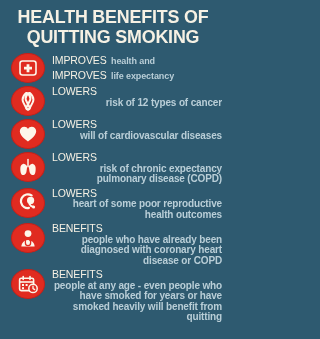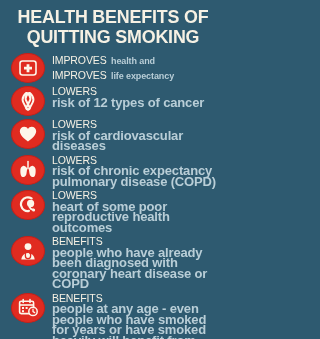--- a/index.html
+++ b/index.html
@@ -82,23 +82,24 @@
     color: #f6f1e4;
     font-weight: normal;
     font-size: 10.5px;
     line-height: 11.5px;
     letter-spacing: -0.1px;
   }
   .benefit-body {
     display: block;
     color: #b9ced7;
     font-weight: bold;
-    font-size: 13px;
+    font-size: 10px;
     line-height: 10.5px;
     letter-spacing: -0.15px;
+    text-align: right;
   }
   
   .inline-line {
     display: block;
     line-height: 11.5px;
     letter-spacing: -0.1px;
     white-space: nowrap;
   }
   .inline-line .kw {
     color: #f6f1e4;
@@ -163,21 +164,21 @@
     <li class="benefit-item">
       <span class="icon-cell">
         <span class="icon-badge">
           <svg width="20" height="18" viewBox="0 0 20 18">
             <path d="M10 16.5S1.8 11.2 1.8 6.3C1.8 3.6 3.9 1.7 6.3 1.7c1.6 0 3 .9 3.7 2.2.7-1.3 2.1-2.2 3.7-2.2 2.4 0 4.5 1.9 4.5 4.6 0 4.9-8.2 10.2-8.2 10.2z" fill="#fdf6ea"></path>
           </svg>
         </span>
       </span>
       <span class="text-cell">
         <span class="benefit-head">LOWERS</span>
-        <span class="benefit-body">risk of cardiovascular diseases</span>
+        <span class="benefit-body">will of cardiovascular diseases</span>
       </span>
     </li>
 
     <li class="benefit-item">
       <span class="icon-cell">
         <span class="icon-badge">
           <svg width="20" height="19" viewBox="0 0 20 19">
             <path d="M10 1.5v7.2" stroke="#fdf6ea" stroke-width="1.5" stroke-linecap="round"></path>
             <path d="M9.2 8.2C8 6.6 6.4 5.6 5 5.9 3.5 6.2 2.6 7.6 2.4 9.6c-.2 2.1 0 4.4.6 5.9.5 1.3 1.8 1.8 3 1.4 1.3-.4 2.1-1.5 2.4-2.9.3-1.4.5-3.3.8-5.8z" fill="#fdf6ea"></path>
             <path d="M10.8 8.2c1.2-1.6 2.8-2.6 4.2-2.3 1.5.3 2.4 1.7 2.6 3.7.2 2.1 0 4.4-.6 5.9-.5 1.3-1.8 1.8-3 1.4-1.3-.4-2.1-1.5-2.4-2.9-.3-1.4-.5-3.3-.8-5.8z" fill="#fdf6ea"></path>

